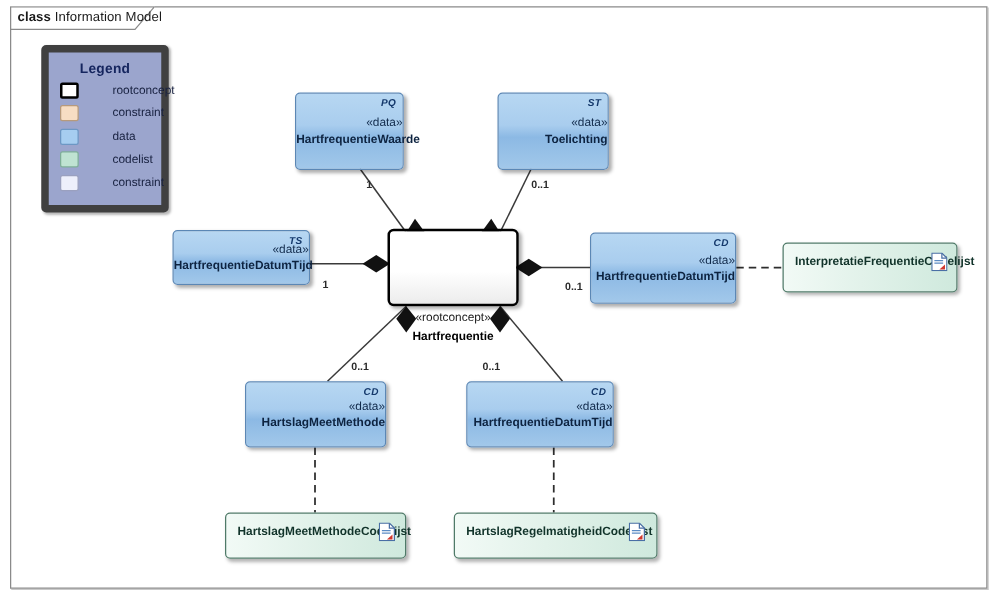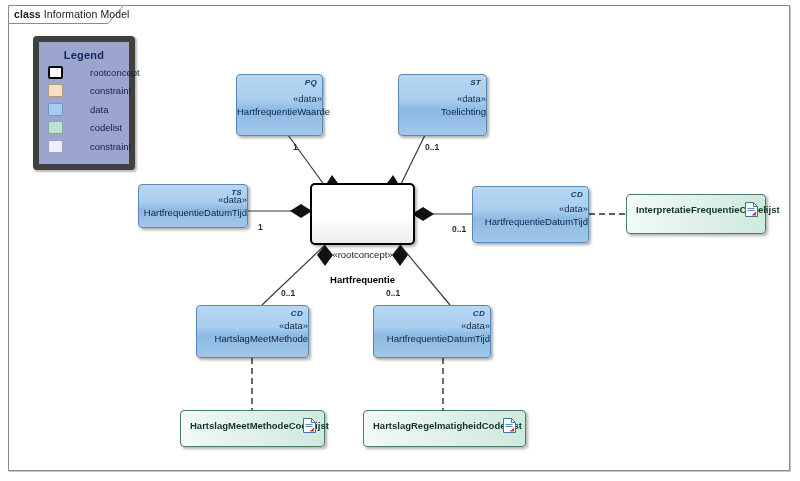--- a/index.html
+++ b/index.html
@@ -37,28 +37,28 @@
   .node{position:absolute;box-sizing:border-box;}
 
   .data-node{border:1px solid #5b87b5;border-radius:4px;
     background:linear-gradient(180deg,#b7d7f2 0%,#a9cdee 42%,#8cb9e4 58%,#a2c8ea 100%);
     box-shadow:2px 2px 3px rgba(0,0,0,.32);}
   .data-node .corner{position:absolute;right:5px;top:3px;font-size:8px;
     font-style:italic;font-weight:bold;color:#14386b;letter-spacing:.3px;}
   .data-node .stereo{position:absolute;left:0;right:0;top:50%;
     transform:translateY(-50%);text-align:right;line-height:13px;}
   .data-node .st{display:block;font-size:9.5px;color:#10294a;}
-  .data-node .nm{display:block;font-size:9.5px;font-weight:normal;color:#0d2340;}
+  .data-node .nm{display:block;font-size:9.5px;font-weight:bold;color:#0d2340;}
 
   .root-node{border:2.5px solid #000000;border-radius:5px;
     background:linear-gradient(180deg,#ffffff 0%,#ffffff 55%,#ececec 100%);
     box-shadow:2px 2px 3px rgba(0,0,0,.3);}
   .root-node .stereo{position:absolute;left:0;right:0;top:16px;text-align:center;}
   .root-node .st{display:block;font-size:9.5px;color:#1a1a1a;margin-top:48px;}
-  .root-node .nm{display:block;font-size:9.5px;font-weight:bold;color:#000000;margin-top:14px;}
+  .root-node .nm{display:block;font-size:9.5px;font-weight:bold;color:#000000;margin-top:4px;}
 
   .codelist-node{border:1px solid #4f7a68;border-radius:4px;
     background:linear-gradient(90deg,#f2faf6 0%,#e2f2ea 45%,#cfe9dd 100%);
     box-shadow:2px 2px 3px rgba(0,0,0,.3);}
   .codelist-node .cl-name{position:absolute;left:9px;top:9px;font-size:9.5px;
     font-weight:bold;color:#11332a;white-space:nowrap;}
   .codelist-node .doc-icon{position:absolute;top:7px;width:13px;height:15px;}
 
   
   .mult{position:absolute;font-size:8.5px;font-weight:bold;color:#2a2a2a;}

